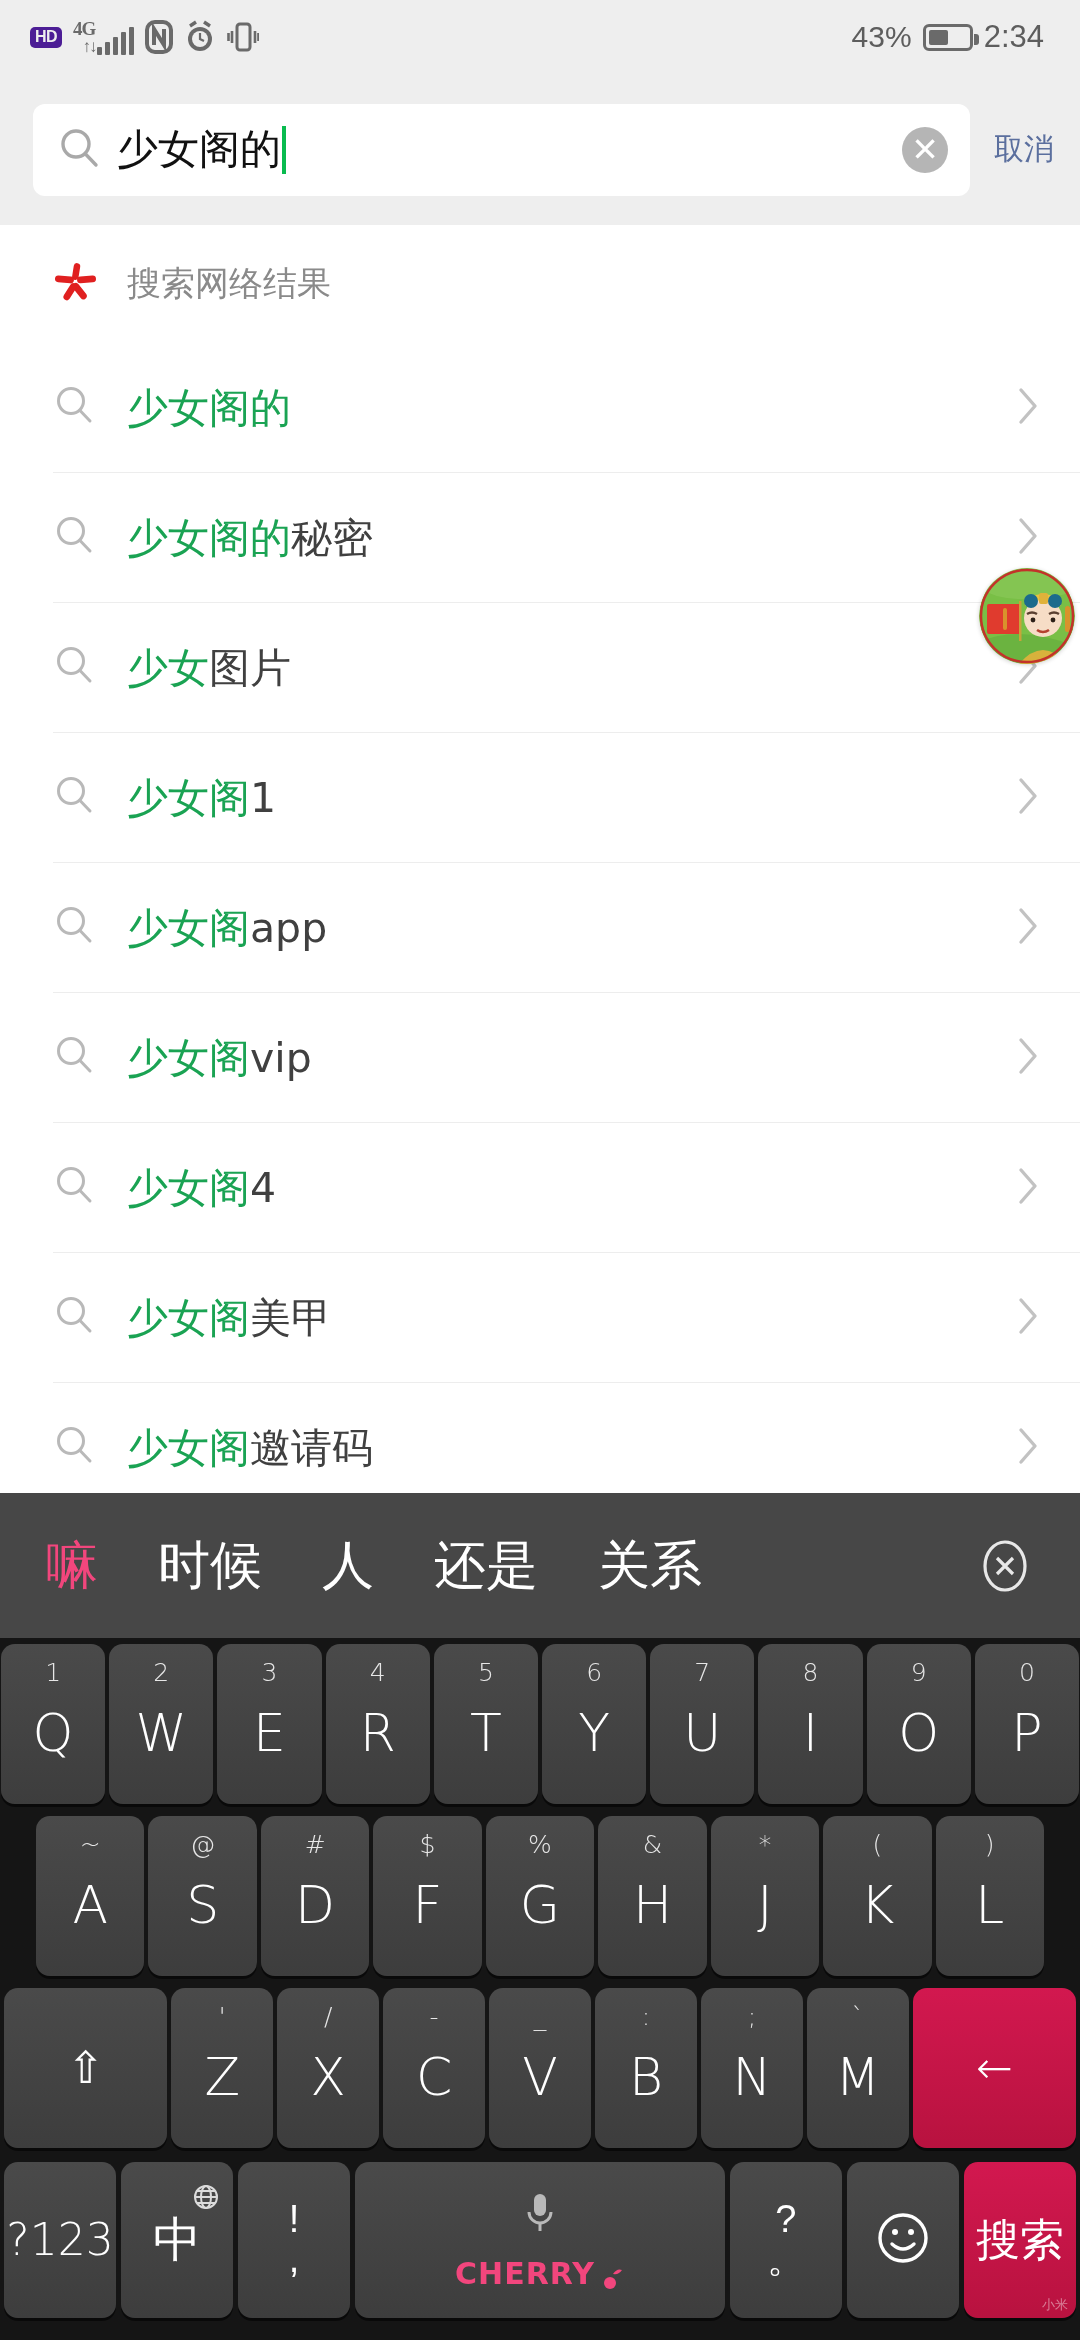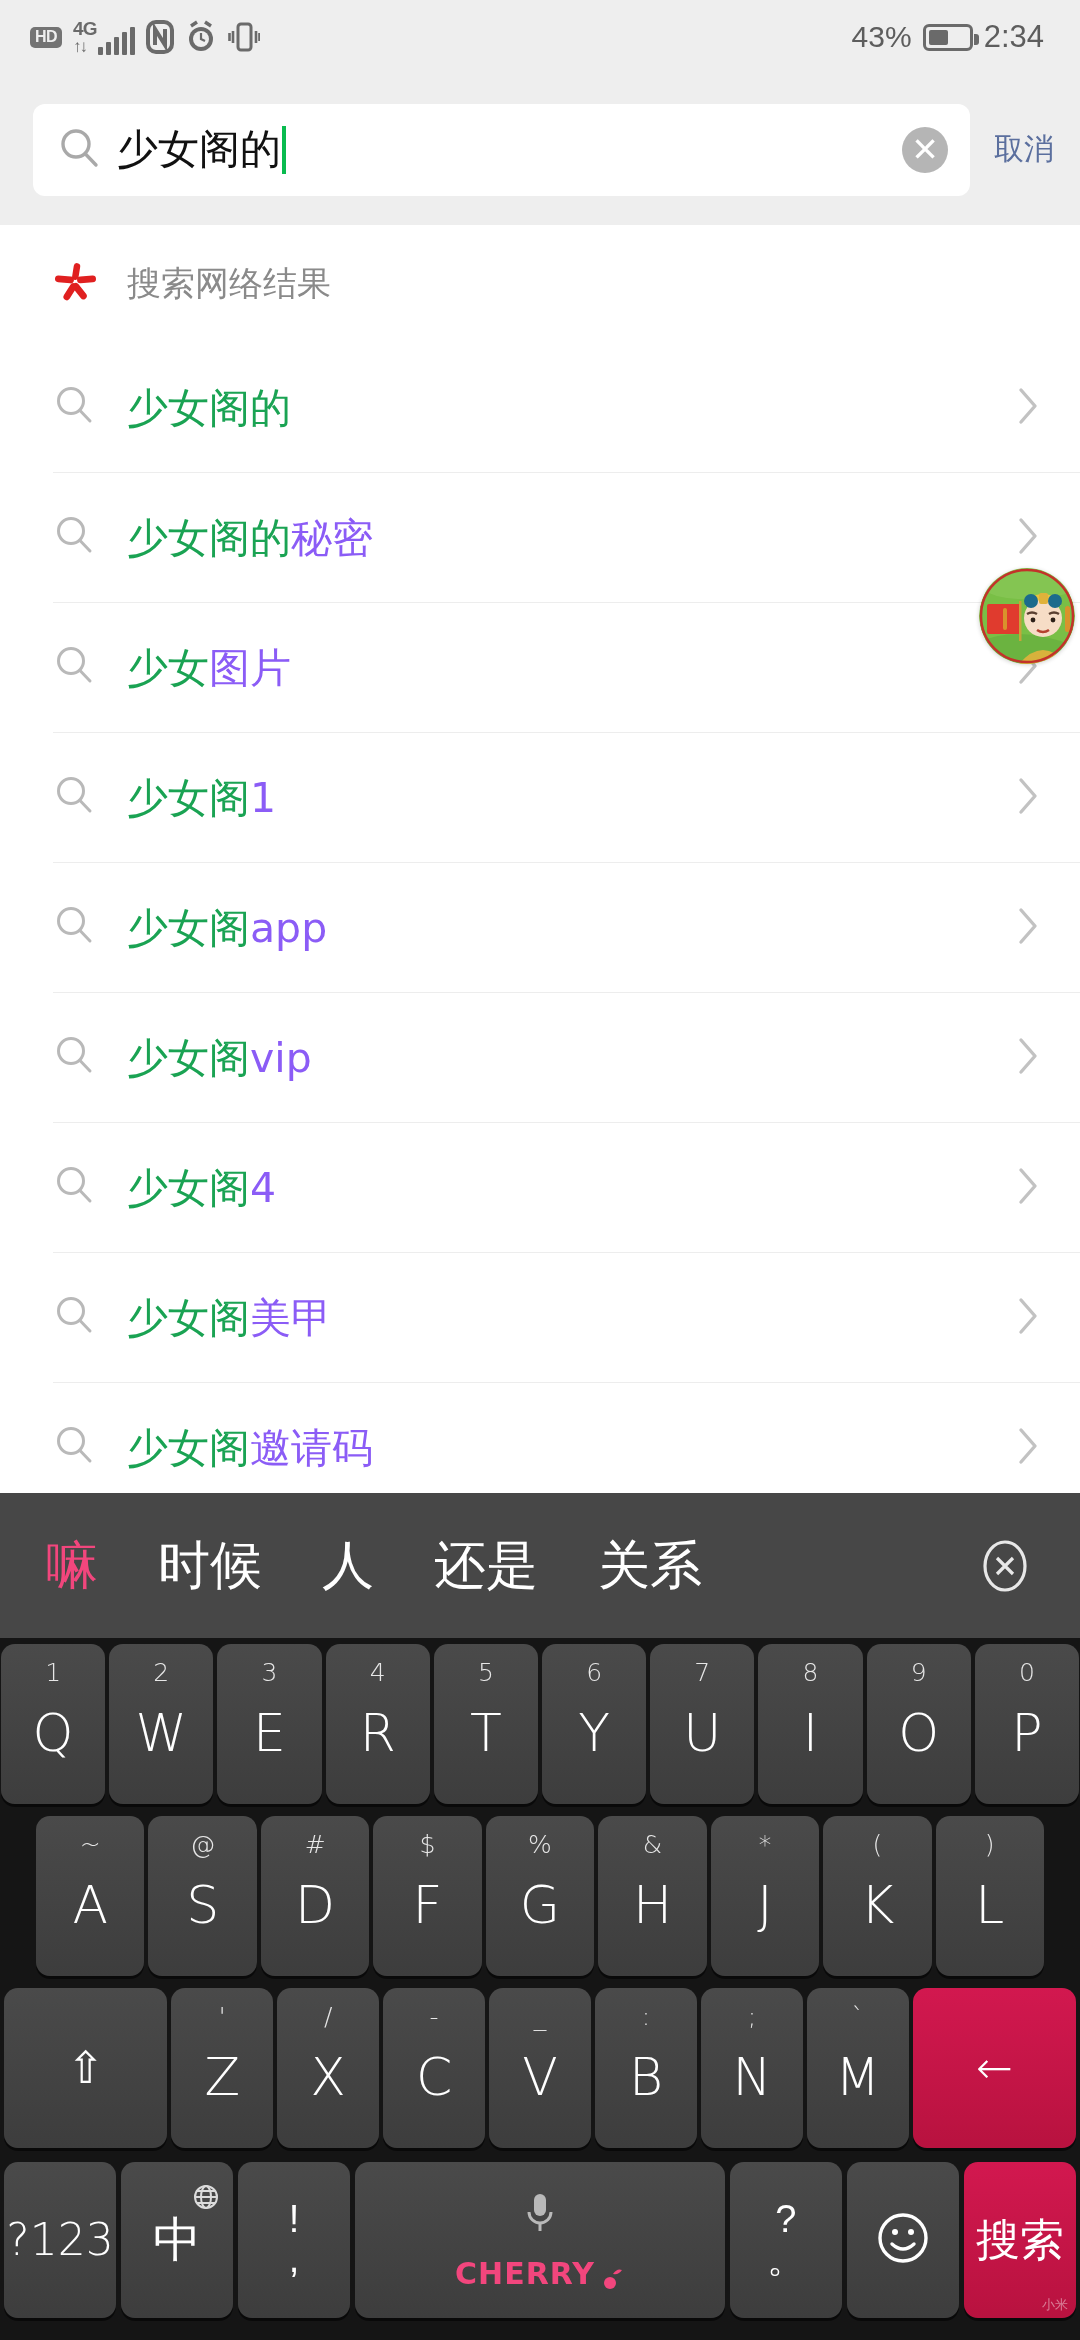--- a/index.html
+++ b/index.html
@@ -14,25 +14,25 @@
   
   .status-bar{
     position:absolute; top:0; left:0; width:1080px; height:74px;
     background:#eeeeee;
     display:flex; align-items:center; justify-content:space-between;
     padding:0 36px 0 30px;
   }
   .status-left{ display:flex; align-items:center; gap:11px; }
   .status-right{ display:flex; align-items:center; gap:11px; }
   .hd-badge{
-    background:#737373; color:#eeeeee; font-size:16px; font-weight:bold;
+    background:#4c1d95; color:#eeeeee; font-size:16px; font-weight:bold;
     border-radius:5px; padding:2px 5px 3px; line-height:1; letter-spacing:-0.5px;
   }
   .net-block{ display:flex; align-items:flex-end; gap:2px; }
-  .net-4g{ display:flex; flex-direction:column; align-items:flex-start; line-height:1; }
+  .net-4g{ display:flex; flex-direction:column; align-items:flex-end; line-height:1;font-family:Liberation Serif, serif; }
   .net-4g .g{ font-size:19px; color:#6a6a6a; font-weight:600; letter-spacing:-1px; }
   .net-4g .ar{ font-size:17px; color:#6a6a6a; font-weight:600; letter-spacing:-2px; }
   .bars{ display:flex; align-items:flex-end; gap:3px; height:28px; }
   .bars i{ display:block; width:5px; background:#6a6a6a; border-radius:1px; }
   .bars i:nth-child(1){ height:8px;}
   .bars i:nth-child(2){ height:13px;}
   .bars i:nth-child(3){ height:18px;}
   .bars i:nth-child(4){ height:23px;}
   .bars i:nth-child(5){ height:28px;}
   .sb-ico{ color:#6a6a6a; display:flex; align-items:center; }
@@ -86,21 +86,21 @@
   .sug-row::after{
     content:""; position:absolute; left:53px; right:0; bottom:0;
     height:1px; background:#ededed;
   }
   .sug-row .mag2{ flex:0 0 auto; margin-right:30px; }
   .sug-text{
     flex:1; font-size:41px; white-space:nowrap;
     font-family:"DejaVu Sans","Liberation Sans",sans-serif;
   }
   .sug-text .hit{ color:#1aa353; }
-  .sug-text .rest{ color:#8b5cf6; }
+  .sug-text .rest{ color:#404040; }
   .chev{ flex:0 0 auto; }
 
   
   .float-avatar{
     position:absolute; right:5px; top:343px; width:96px; height:96px;
     border-radius:50%; overflow:hidden; z-index:5;
     box-shadow:0 1px 4px rgba(0,0,0,.18);
   }
 
   

